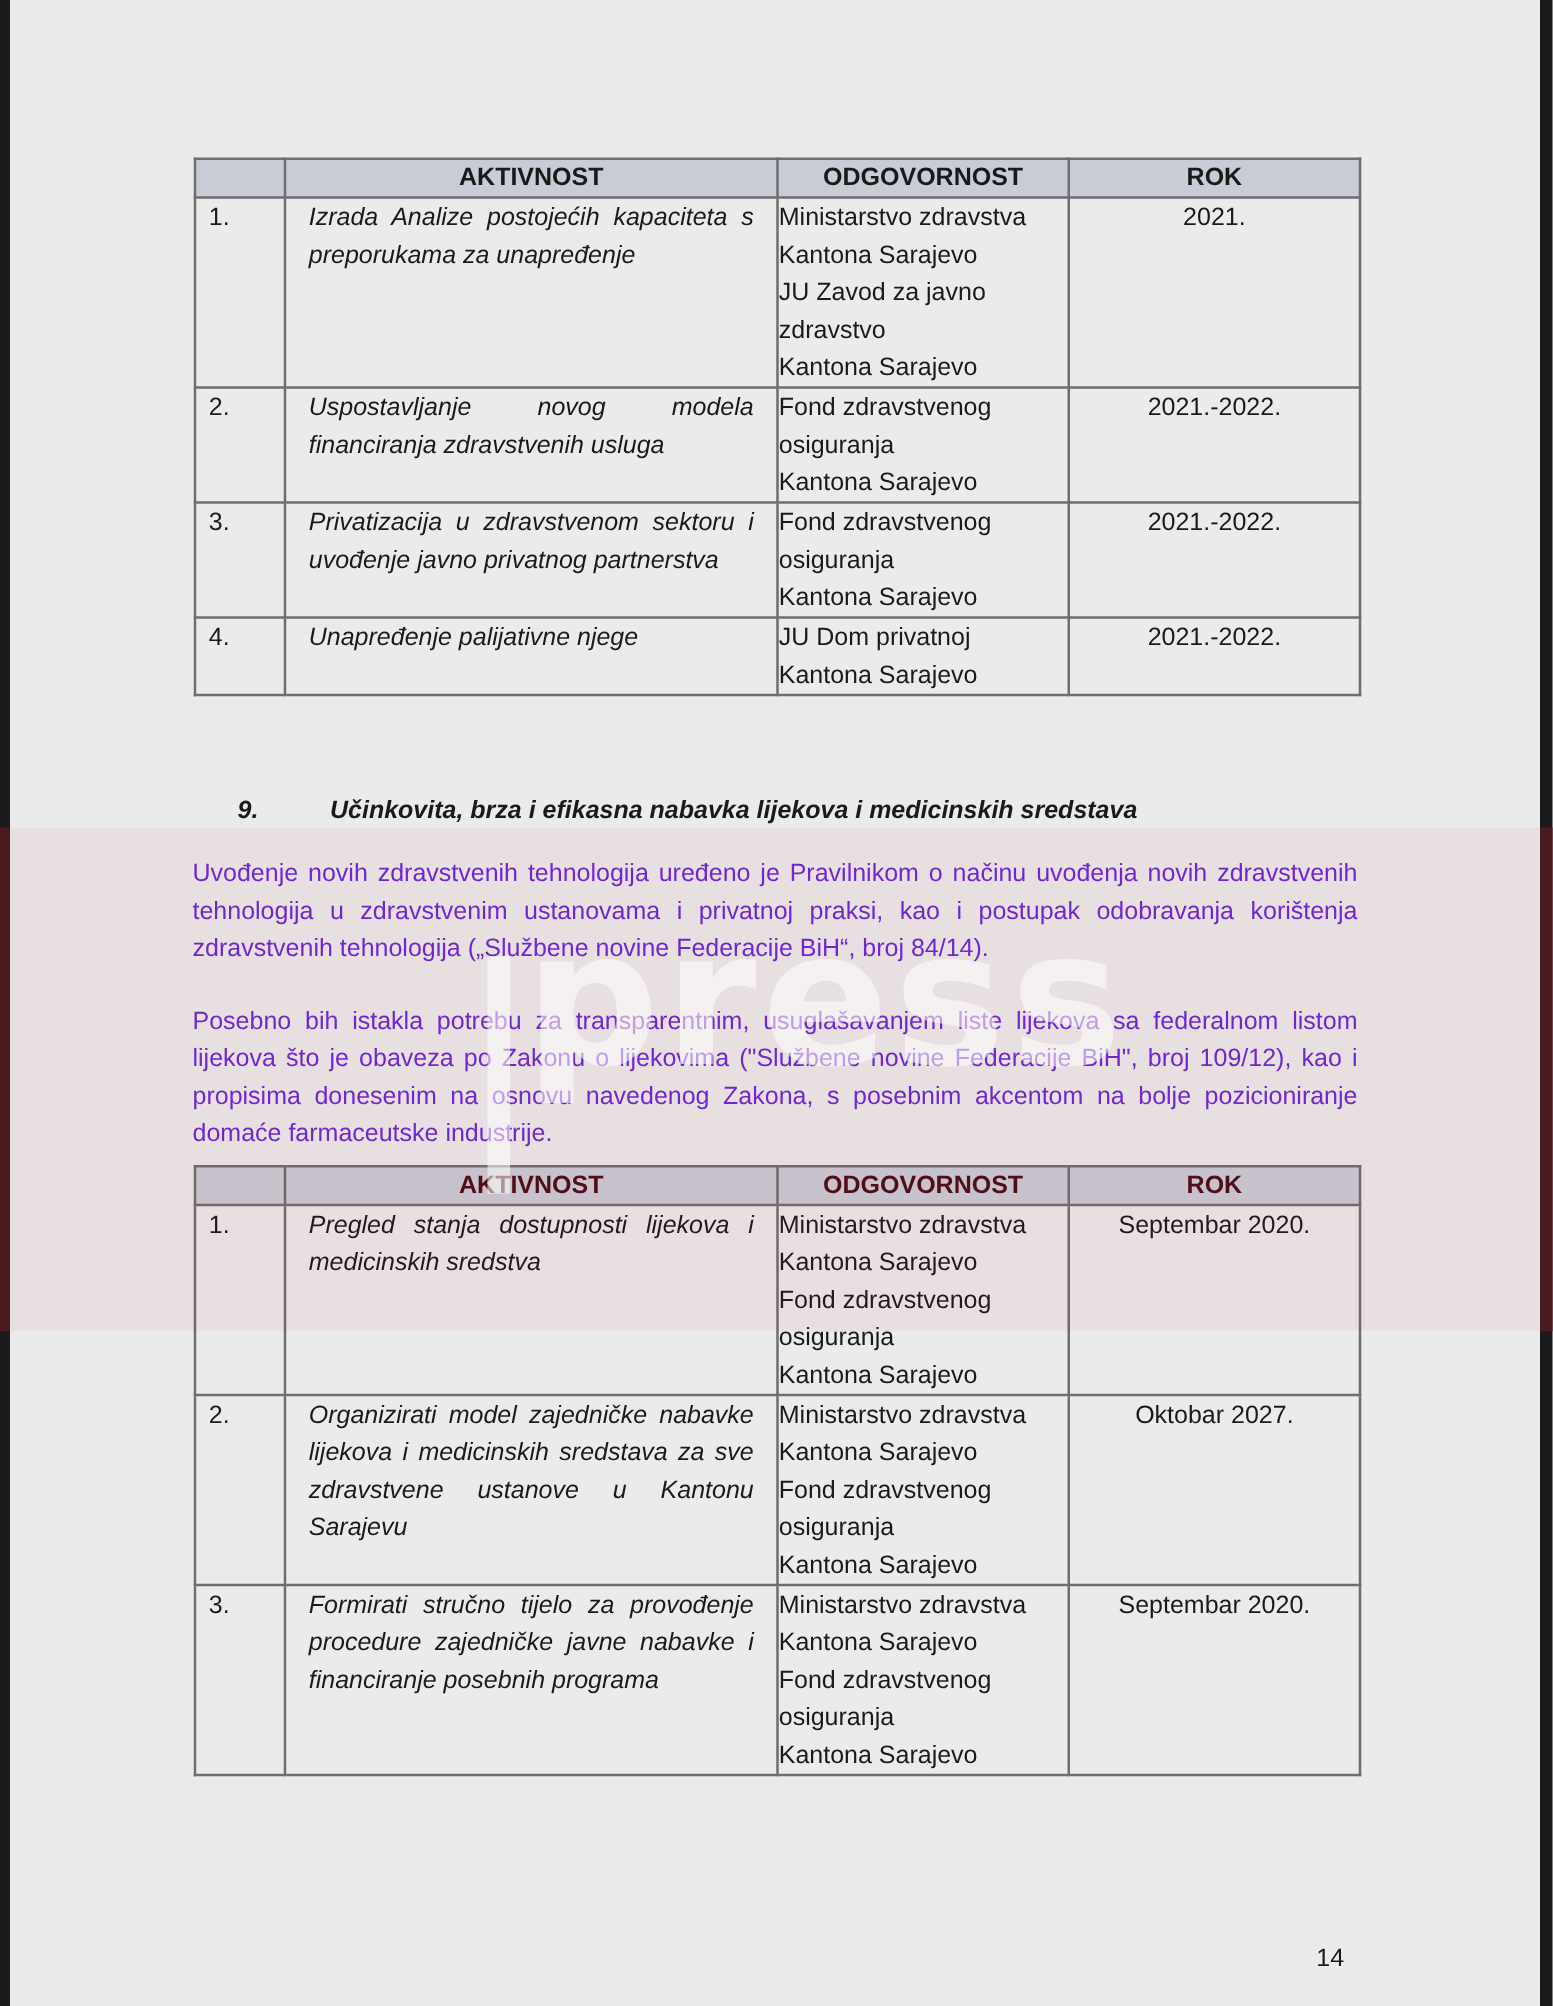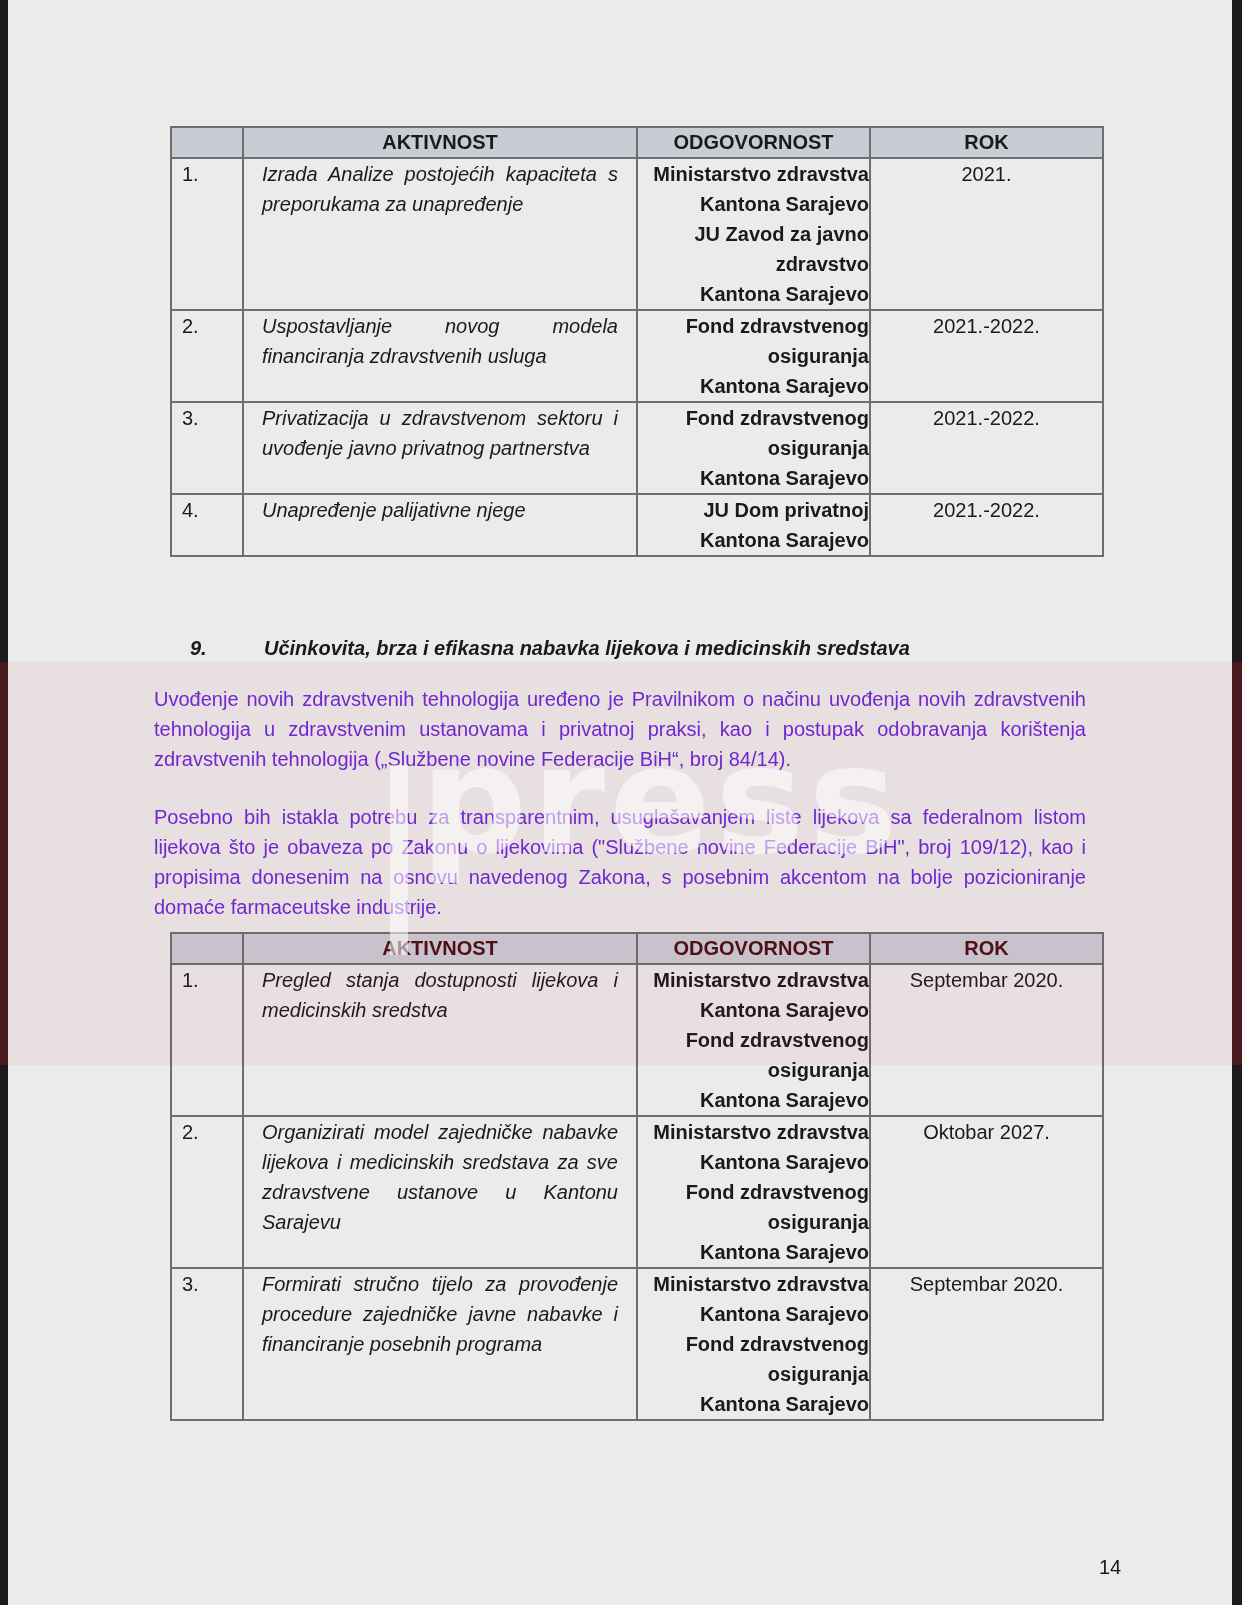--- a/index.html
+++ b/index.html
@@ -13,38 +13,38 @@
   .edge-right { position: absolute; left: 1232px; top: 0; width: 10px; height: 1605px; background: #1b1b1d; }
   .band {
     position: absolute; left: 0; top: 662px; width: 1242px; height: 403px;
     background: rgba(180, 40, 60, 0.06);
     pointer-events: none;
   }
   .band-edge-l { position: absolute; left: 0; top: 662px; width: 8px; height: 403px; background: #4a1a20; }
   .band-edge-r { position: absolute; left: 1232px; top: 662px; width: 10px; height: 403px; background: #4a1a20; }
 
   table.plan {
-    position: absolute; left: 170px; width: 932px;
+    position: absolute; left: 155px; width: 932px;
     border-collapse: collapse; table-layout: fixed;
     font-size: 20px; line-height: 30px;
   }
   table.plan col.c-num { width: 72px; }
   table.plan col.c-act { width: 394px; }
   table.plan col.c-odg { width: 233px; }
   table.plan col.c-rok { width: 233px; }
   table.plan th, table.plan td {
     border: 2px solid #6e6e6e; vertical-align: top; padding: 0;
   }
   table.plan th {
     background: #c8ccd4; font-weight: bold; text-align: center;
     height: 29px; line-height: 29px; font-size: 20px;
   }
   table.plan td.num { padding-left: 10px; }
   table.plan td.act { padding: 0 18px; text-align: justify; text-align-last: left; font-style: italic; }
-  table.plan td.odg { text-align: right; font-weight: bold; }
+  table.plan td.odg { text-align: left; }
   table.plan td.rok { text-align: center; }
   .line { display: block; }
 
   #table1 { top: 126px; }
   #table2 { top: 932px; }
   #table2 th { color: #4a0d16; }
 
   .section-heading {
     position: absolute; left: 190px; top: 633px;
     font-size: 20px; line-height: 30px; font-weight: bold; font-style: italic;
@@ -68,21 +68,21 @@
     font-size: 150px; line-height: 150px; font-weight: bold; letter-spacing: 4px;
     font-family: "DejaVu Sans", sans-serif;
   }
   .wm-tag {
     position: absolute; left: 40px; top: 150px;
     font-size: 38px; letter-spacing: 3px;
     font-family: "DejaVu Sans", sans-serif;
   }
   .page-number {
     position: absolute; left: 1053px; top: 1552px;
-    font-size: 20px; line-height: 30px; margin-left: 46px;
+    font-size: 20px; line-height: 30px;
   }
 </style>
 </head>
 <body>
 
 <div class="edge-left"></div>
 <div class="edge-right"></div>
 
 <table class="plan" id="table1">
   <colgroup>

